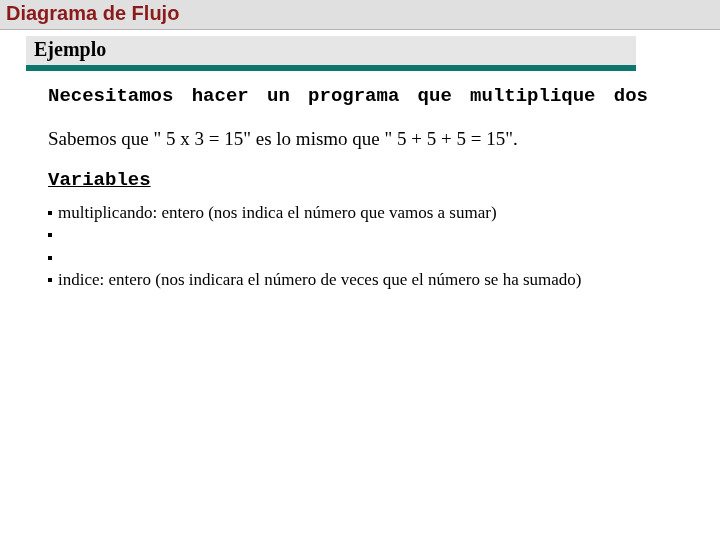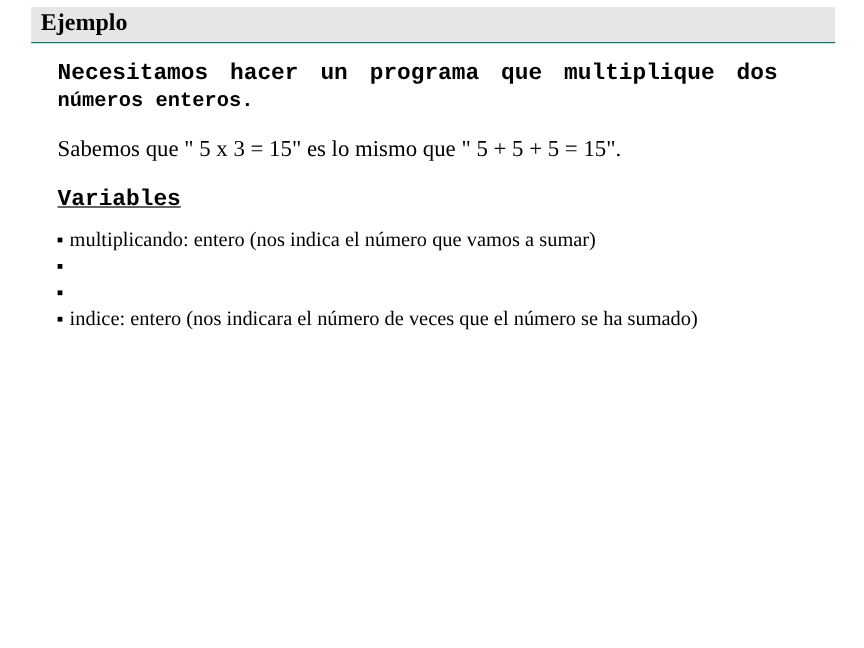--- a/index.html
+++ b/index.html
@@ -23,27 +23,27 @@
     border-bottom: 1px solid #b5b5b5;
     padding: 2px 6px 4px 6px;
     font-family: Arial, Helvetica, sans-serif;
     font-weight: bold;
     font-size: 20px;
     color: #8b1a1a;
   }
   .subtitle-bar {
     margin: 6px 0 0 26px;
     background: #e6e6e6;
-    border-bottom: 1px solid #0f766e;
+    border-bottom: 6px solid #0f766e;
     padding: 2px 8px 4px 8px;
     font-family: "Times New Roman", Times, serif;
     font-weight: bold;
     font-size: 20px;
     color: #000;
-    width: 670px;
+    width: 610px;
     box-sizing: border-box;
   }
   .body {
     padding: 14px 20px 0 48px;
     font-size: 18px;
     line-height: 1.25;
   }
   .intro {
     font-family: "Courier New", Courier, monospace;
     font-weight: bold;
@@ -88,27 +88,27 @@
     vertical-align: middle;
     margin-right: 6px;
     margin-bottom: 2px;
   }
 </style>
 </head>
 <body>
 
 <div class="slide">
 
+  <div class="title-bar">Diagrama de Flujo</div>
 
   <div class="subtitle-bar">Ejemplo</div>
 
   <div class="body">
 
     <div class="intro">Necesitamos hacer un programa que multiplique dos</div>
-    <div class="intro-line2">números enteros.</div>
 
     <div class="sabemos">Sabemos que " 5 x 3 = 15" es lo mismo que " 5 + 5 + 5 = 15".</div>
 
     <div class="vars-title">Variables</div>
 
     <div class="vars-list">
       <span class="item"></span><span>multiplicando: entero (nos indica el número que vamos a sumar)</span><br>
       <span class="item"></span><br>
       <span class="item"></span><br>
       <span class="item"></span><span>indice: entero (nos indicara el número de veces que el número se ha sumado)</span>

